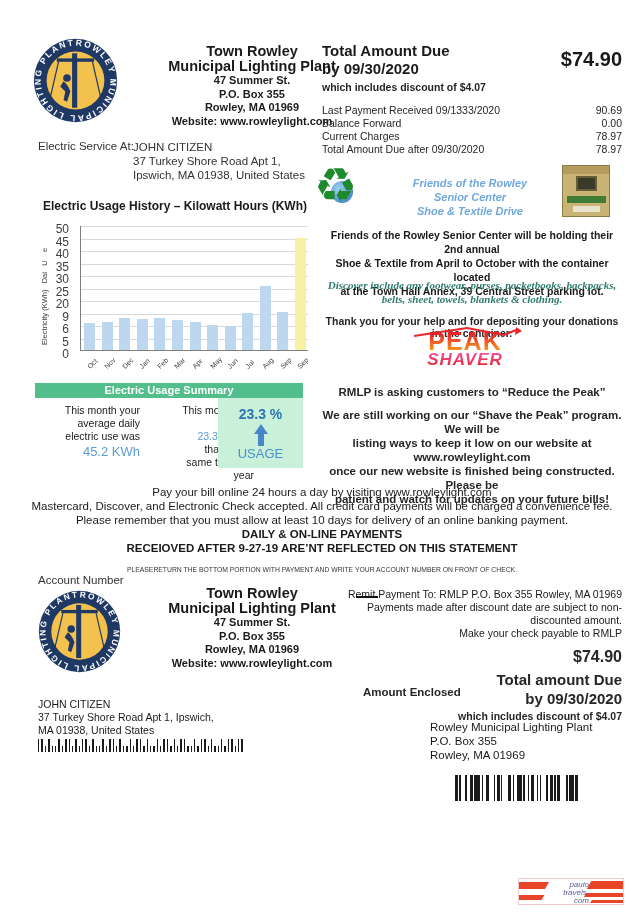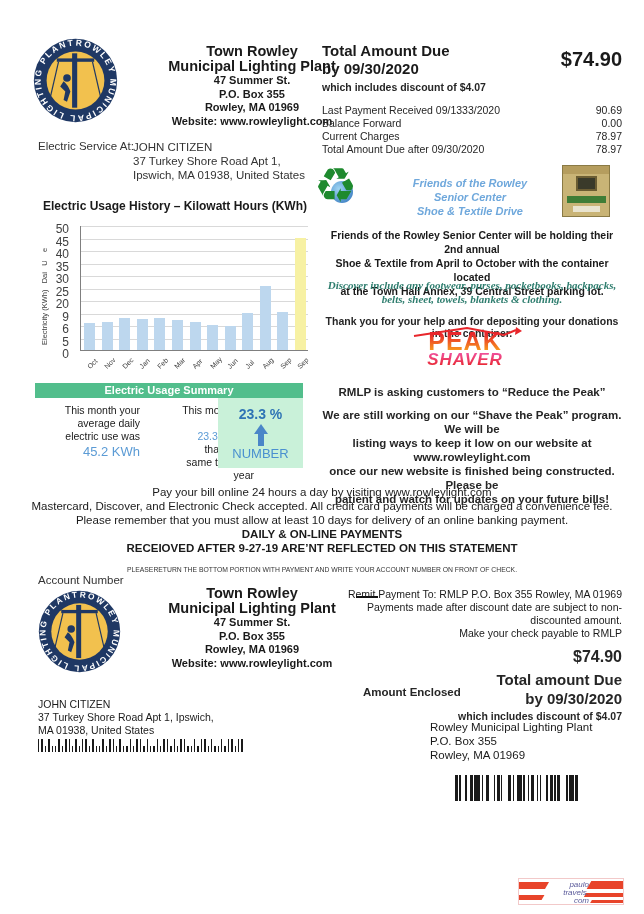--- a/index.html
+++ b/index.html
@@ -270,21 +270,21 @@
     <div>than at the</div>
     <div>same time last year</div>
   </div>
 
   <div class="abs sum-box" style="left:218px; top:398px; width:85px; height:70px; padding-top:8px;">
     <div class="sum-pct">23.3 %</div>
     <div>
       <div class="up-arrow"></div>
       <div class="up-stem"></div>
     </div>
-    <div class="sum-usage">NUMBER</div>
+    <div class="sum-usage">USAGE</div>
   </div>
 
   <div class="abs ctr" style="left:0; top:485px; width:644px;">
     <div class="pay-line">Pay your bill online 24 hours a day by visiting www.rowleylight.com</div>
     <div class="pay-line">Mastercard, Discover, and Electronic Check accepted. All credit card payments will be charged a convenience fee.</div>
     <div class="pay-line">Please remember that you must allow at least 10 days for delivery of an online banking payment.</div>
     <div class="pay-line b">DAILY &amp; ON-LINE PAYMENTS</div>
     <div class="pay-line b">RECEIOVED AFTER 9-27-19 ARE’NT REFLECTED ON THIS STATEMENT</div>
   </div>
 

